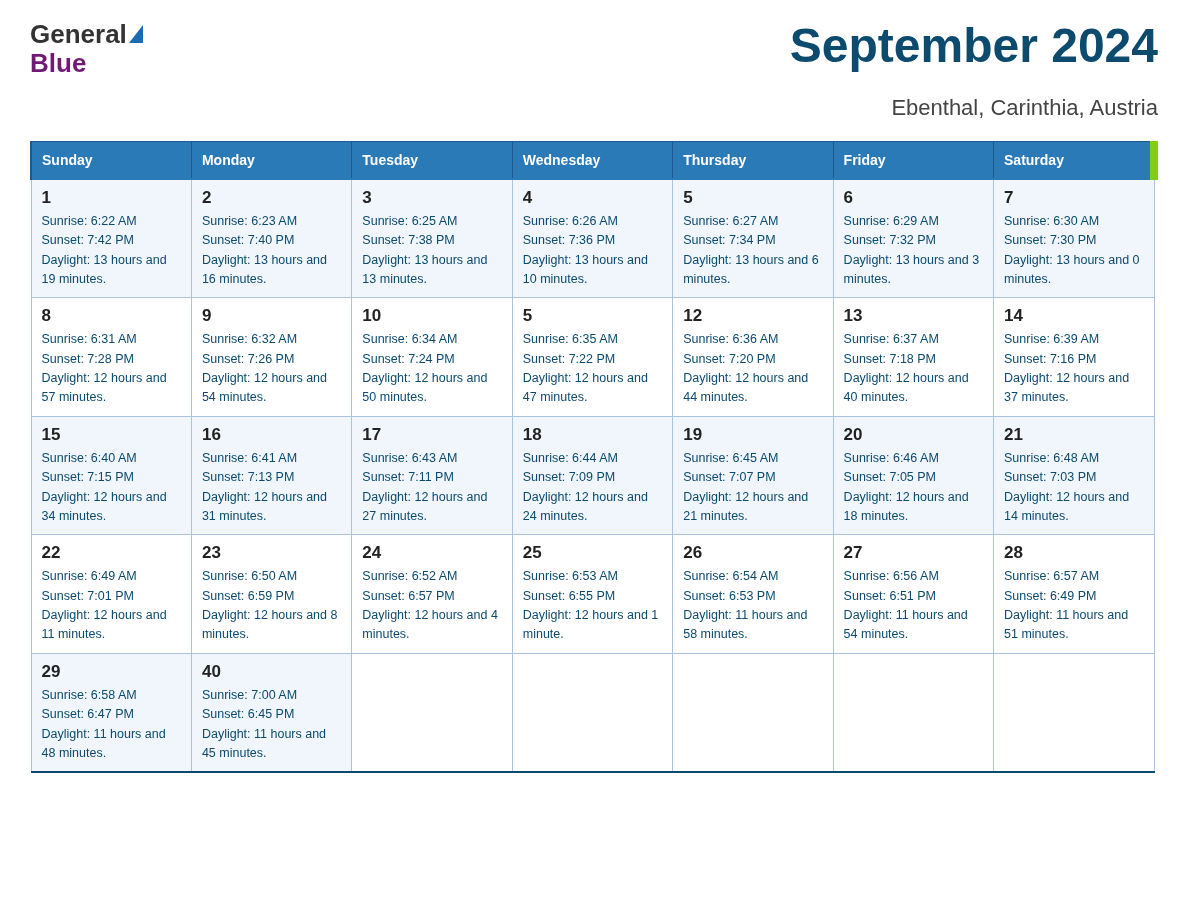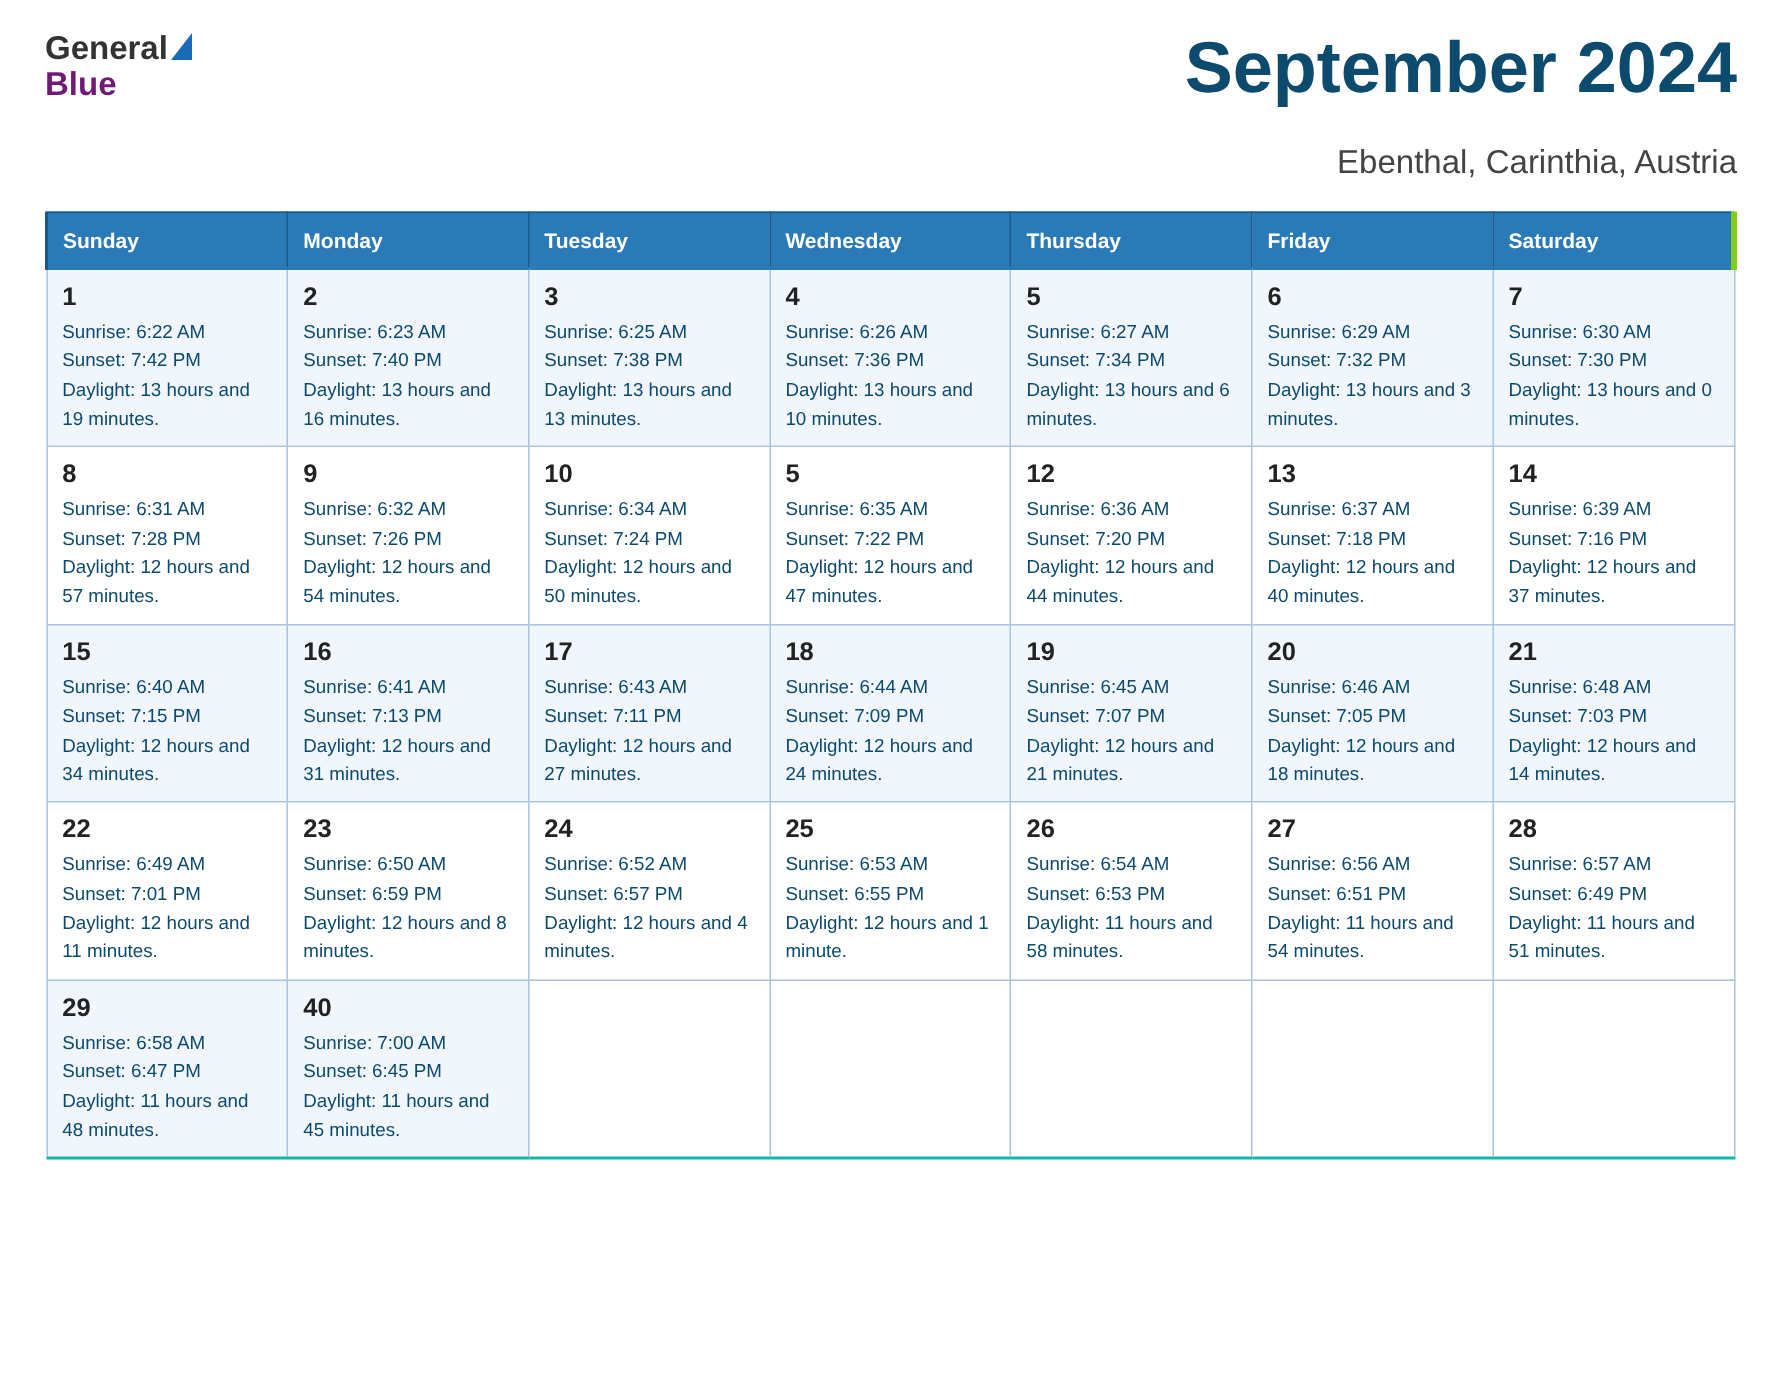--- a/index.html
+++ b/index.html
@@ -18,21 +18,21 @@
       margin-bottom: 20px;
     }
 
     .logo-area {
       display: flex;
       align-items: center;
       gap: 0px;
     }
 
     .logo-text {
-      font-size: 22px;
+      font-size: 26px;
       font-weight: bold;
       color: #333;
       line-height: 1.1;
     }
 
     .logo-blue {
       color: #701a75;
     }
 
     .title-area {
@@ -94,28 +94,28 @@
       font-size: 12.5px;
       color: #0c4a6e;
       line-height: 1.55;
     }
 
     .empty-cell {
       background-color: #ffffff !important;
     }
 
     tbody tr:last-child td {
-      border-bottom: 2px solid #14b8a6;
+      border-bottom: 2px solid #0c4a6e;
     }
 
     thead tr th:first-child {
       border-left: 2px solid #1a5a90;
     }
     thead tr th:last-child {
-      border-right: 4px solid #84cc16;
+      border-right: 8px solid #84cc16;
     }
 
     .top-border-row td {
       border-top: 2px solid #2a7ab8;
     }
   </style>
 </head>
 <body>
 
 <div class="header-area">

